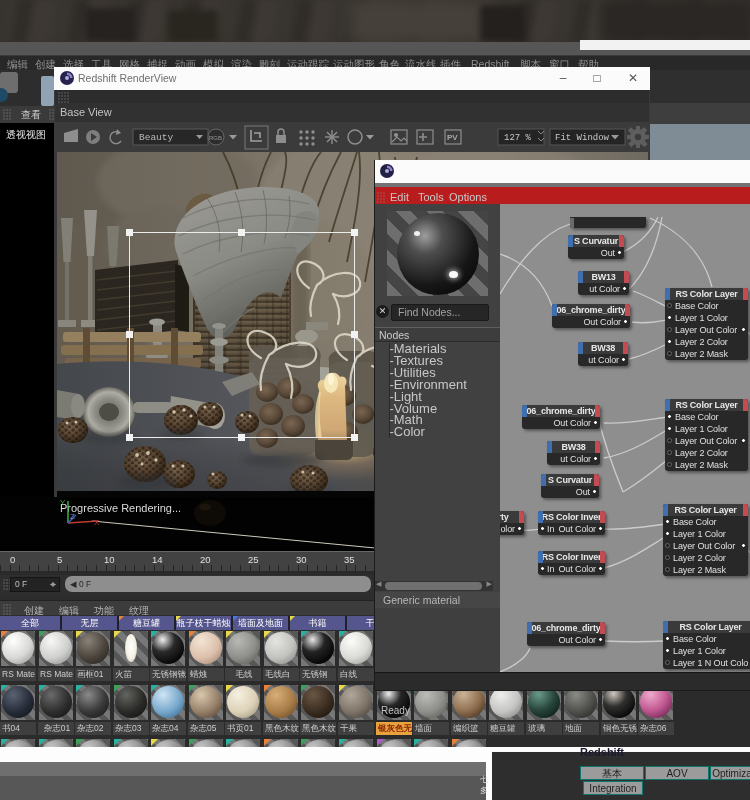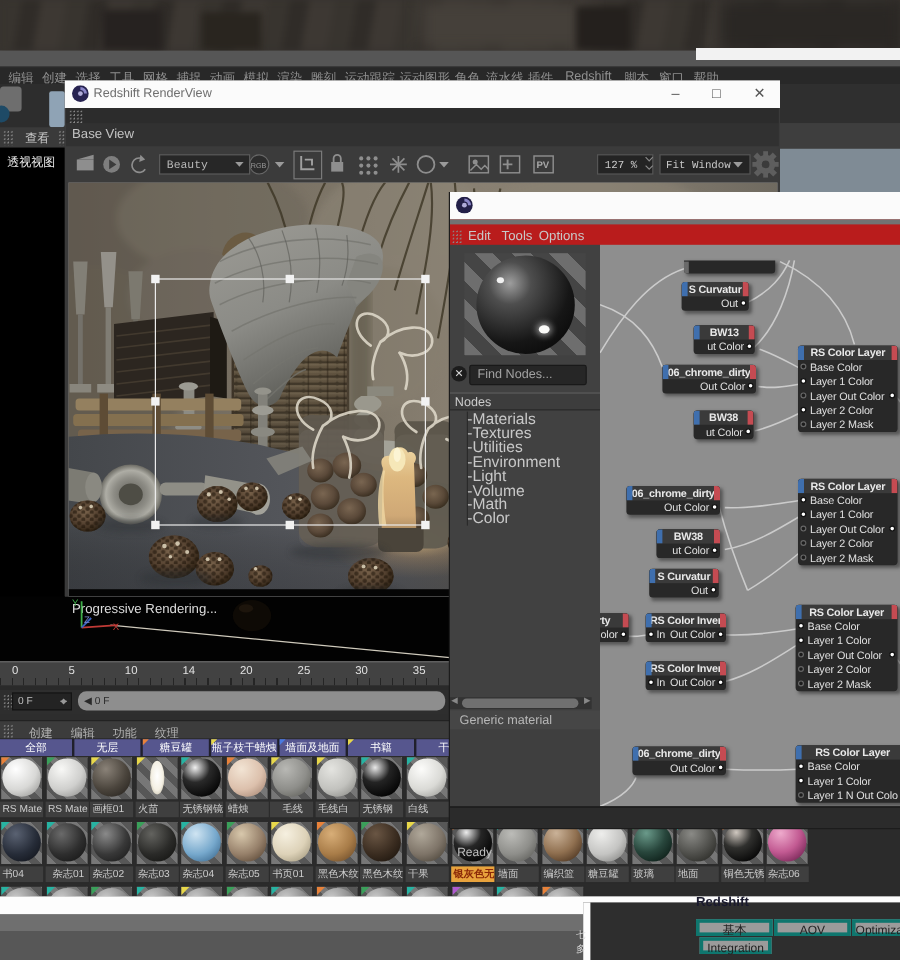--- a/index.html
+++ b/index.html
@@ -57,21 +57,21 @@
      background:repeating-linear-gradient(45deg,#777 0 6px,#575757 6px 12px); overflow:hidden;}
   .ball { position:absolute; left:1px; top:1px; width:32px; height:32px; border-radius:50%; }
   .lab { position:absolute; left:0px; top:38px; width:36px; height:13px; background:#3f3f3f;
      color:#cccccc; font-size:8.5px; line-height:13px; padding-left:2px; white-space:nowrap; overflow:hidden;}
   
   #botwhite { left:0; top:747px; width:750px; height:15px; background:#fdfdfd; }
   #botg1 { left:0; top:762px; width:486px; height:14px; background:#6f6f6f; }
   #botg2 { left:0; top:776px; width:486px; height:24px; background:#575757; }
   #rspanel { left:486px; top:752px; width:264px; height:48px; background:#2e2e2e; }
   .rstab { position:absolute; top:14px; height:14px; background:#9b9b9b; color:#222; font-size:10px;
-     text-align:center; line-height:14px; border:3px solid #0f766e; }
+     text-align:center; line-height:14px; border:1px solid #0f766e; }
   
   #rv { left:54px; top:67px; width:596px; height:430px; background:#3a3a3a; }
   #rvtitle { left:0; top:0; width:596px; height:23px; background:#fbfbfb; color:#6e6e6e; font-size:10.5px; }
   #rvgrip { left:1px; top:23px; width:594px; height:13px; background:#2c2c2c; }
   #rvmenu { left:1px; top:36px; width:594px; height:19px; background:#313131; color:#c3c3c3; font-size:11px; }
   #rvtools { left:1px; top:55px; width:594px; height:30px; background:#3b3b3b; }
   #rvimg { left:3px; top:85px; width:591px; height:345px; overflow:hidden; background:#777; }
   .wbtn { position:absolute; top:4px; width:30px; height:16px; color:#555; font-size:12px; text-align:center; line-height:15px;}
   
   #sg { left:375px; top:160px; width:375px; height:530px; background:#414141; box-shadow:-1px 0 0 #1c1c1c, 0 1px 0 #1c1c1c; }

